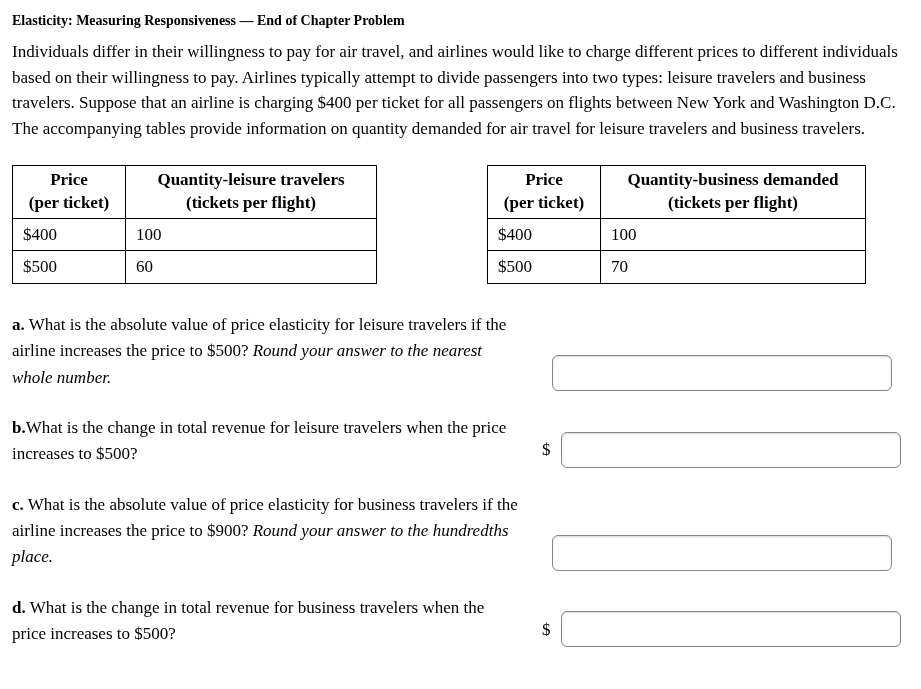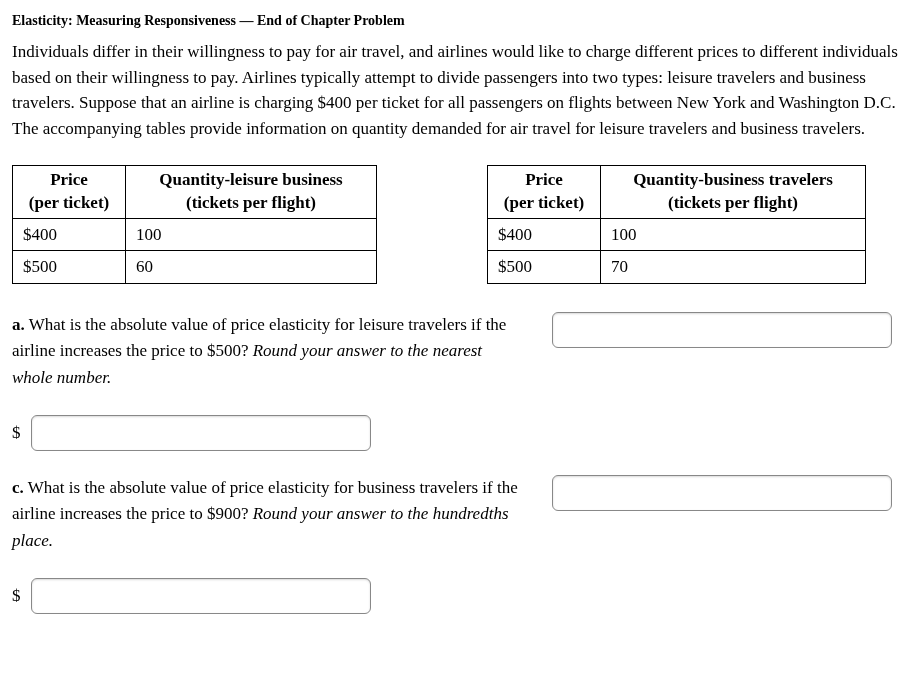--- a/index.html
+++ b/index.html
@@ -37,21 +37,21 @@
       font-weight: bold;
       line-height: 1.35;
     }
     .t1 th:nth-child(1), .t1 td:nth-child(1) { width: 92px; }
     .t1 th:nth-child(2), .t1 td:nth-child(2) { width: 230px; }
     .t2 th:nth-child(1), .t2 td:nth-child(1) { width: 92px; }
     .t2 th:nth-child(2), .t2 td:nth-child(2) { width: 244px; }
 
     .qa-row {
       display: flex;
-      align-items: flex-start;
+      align-items: flex-end;
       margin-bottom: 24px;
       gap: 20px;
     }
     .q-text {
       flex: 0 0 510px;
       font-size: 17px;
       line-height: 1.55;
     }
     .q-text .part-label {
       font-weight: bold;
@@ -89,21 +89,21 @@
 <div class="tables-row">
 
   <table class="t1">
     <thead>
       <tr>
         <th>
           <span>Price</span><br>
           <span>(per ticket)</span>
         </th>
         <th>
-          <span>Quantity-leisure business</span><br>
+          <span>Quantity-leisure travelers</span><br>
           <span>(tickets per flight)</span>
         </th>
       </tr>
     </thead>
     <tbody>
       <tr>
         <td>$400</td>
         <td>100</td>
       </tr>
       <tr>
@@ -114,21 +114,21 @@
   </table>
 
   <table class="t2">
     <thead>
       <tr>
         <th>
           <span>Price</span><br>
           <span>(per ticket)</span>
         </th>
         <th>
-          <span>Quantity-business travelers</span><br>
+          <span>Quantity-business demanded</span><br>
           <span>(tickets per flight)</span>
         </th>
       </tr>
     </thead>
     <tbody>
       <tr>
         <td>$400</td>
         <td>100</td>
       </tr>
       <tr>
@@ -144,34 +144,40 @@
   <div class="q-text">
     <span class="part-label">a.</span><span> What is the absolute value of price elasticity for leisure travelers if the airline increases the price to $500? </span><span class="hint">Round your answer to the nearest whole number.</span>
   </div>
   <div class="answer-area">
     <span class="dollar"></span>
     <input class="answer-input" type="text" value="" style="">
   </div>
 </div>
 
 <div class="qa-row">
+  <div class="q-text">
+    <span class="part-label">b.</span><span>What is the change in total revenue for leisure travelers when the price increases to $500?</span><span class="hint"></span>
+  </div>
   <div class="answer-area">
     <span class="dollar">$</span>
     <input class="answer-input" type="text" value="" style="">
   </div>
 </div>
 
 <div class="qa-row">
   <div class="q-text">
     <span class="part-label">c.</span><span> What is the absolute value of price elasticity for business travelers if the airline increases the price to $900? </span><span class="hint">Round your answer to the hundredths place.</span>
   </div>
   <div class="answer-area">
     <span class="dollar"></span>
     <input class="answer-input" type="text" value="" style="">
   </div>
 </div>
 
 <div class="qa-row" style="margin-bottom:0">
+  <div class="q-text">
+    <span class="part-label">d.</span><span> What is the change in total revenue for business travelers when the price increases to $500?</span><span class="hint"></span>
+  </div>
   <div class="answer-area">
     <span class="dollar">$</span>
     <input class="answer-input" type="text" value="" style="">
   </div>
 </div>
 
 </body></html>

